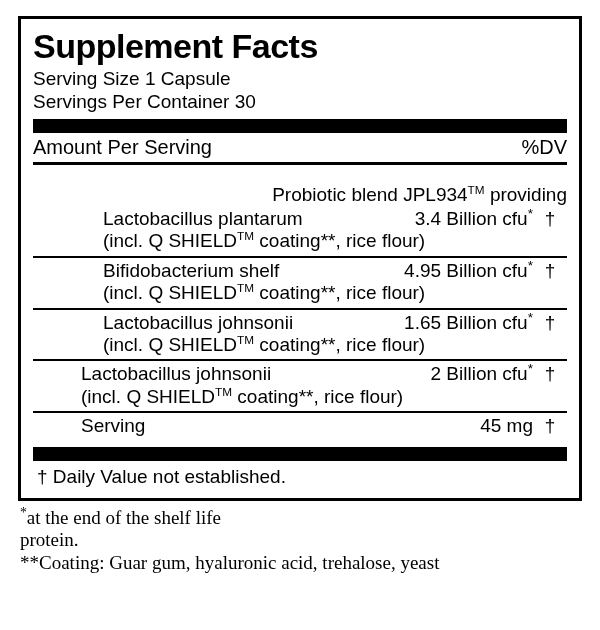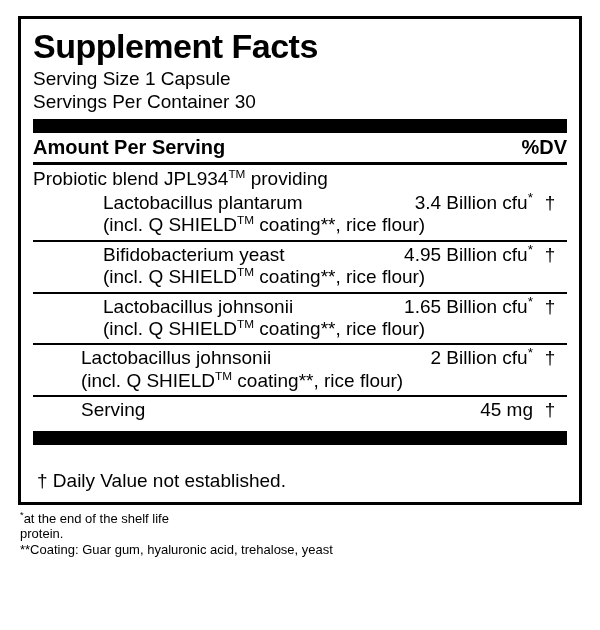--- a/index.html
+++ b/index.html
@@ -56,29 +56,30 @@
   .rule-thin {
     height: 2px;
     background: #000;
   }
 
   .amount-row {
     display: flex;
     justify-content: space-between;
     align-items: flex-end;
     font-size: 20px;
-    font-weight: bold;
+    font-weight: normal;
     padding: 3px 0 3px 0;
     gap: 36px;
   }
 
   .blend-head {
     font-size: 19px;
-    padding: 3px 0 0 0;
-    white-space: nowrap;
+    padding: 19px 0 0 0;
+    white-space: nowrap;
+    text-align: right;
   }
 
   .ing-block {
     padding: 2px 0 3px 0;
     margin-left: 48px;
   }
   .ing-block.indent .ing-main,
   .ing-block.indent .ing-sub {
     padding-left: 22px;
   }
@@ -108,27 +109,27 @@
   .ing-sub {
     font-size: 19px;
     line-height: 1.18;
     white-space: nowrap;
   }
 
   .footnote-row {
     font-size: 19px;
     padding: 5px 0 2px 4px;
     white-space: nowrap;
-    margin-top: 20px;
   }
 
   .tail {
-    font-size: 13px;
+    font-size: 19px;
     line-height: 1.2;
     padding: 6px 2px 0 2px;
+    font-family: Liberation Serif, serif;
   }
   .tail .ln {
     display: block;
   }
 
   sup.mark {
     font-size: 0.62em;
     vertical-align: super;
     line-height: 0;
   }
@@ -174,21 +175,21 @@
         <span class="ing-amt"><span>3.4 Billion cfu</span><sup class="star">*</sup></span>
         <span class="ing-dv">†</span>
       </div>
       <div class="ing-sub"><span>(incl. Q SHIELD</span><sup class="mark">TM</sup><span> coating**, rice flour)</span></div>
     </div>
 
     <div class="rule-thin"></div>
 
     <div class="ing-block indent">
       <div class="ing-main">
-        <span class="ing-name">Bifidobacterium yeast</span>
+        <span class="ing-name">Bifidobacterium shelf</span>
         <span class="ing-spacer"></span>
         <span class="ing-amt"><span>4.95 Billion cfu</span><sup class="star">*</sup></span>
         <span class="ing-dv">†</span>
       </div>
       <div class="ing-sub"><span>(incl. Q SHIELD</span><sup class="mark">TM</sup><span> coating**, rice flour)</span></div>
     </div>
 
     <div class="rule-thin"></div>
 
     <div class="ing-block indent">

